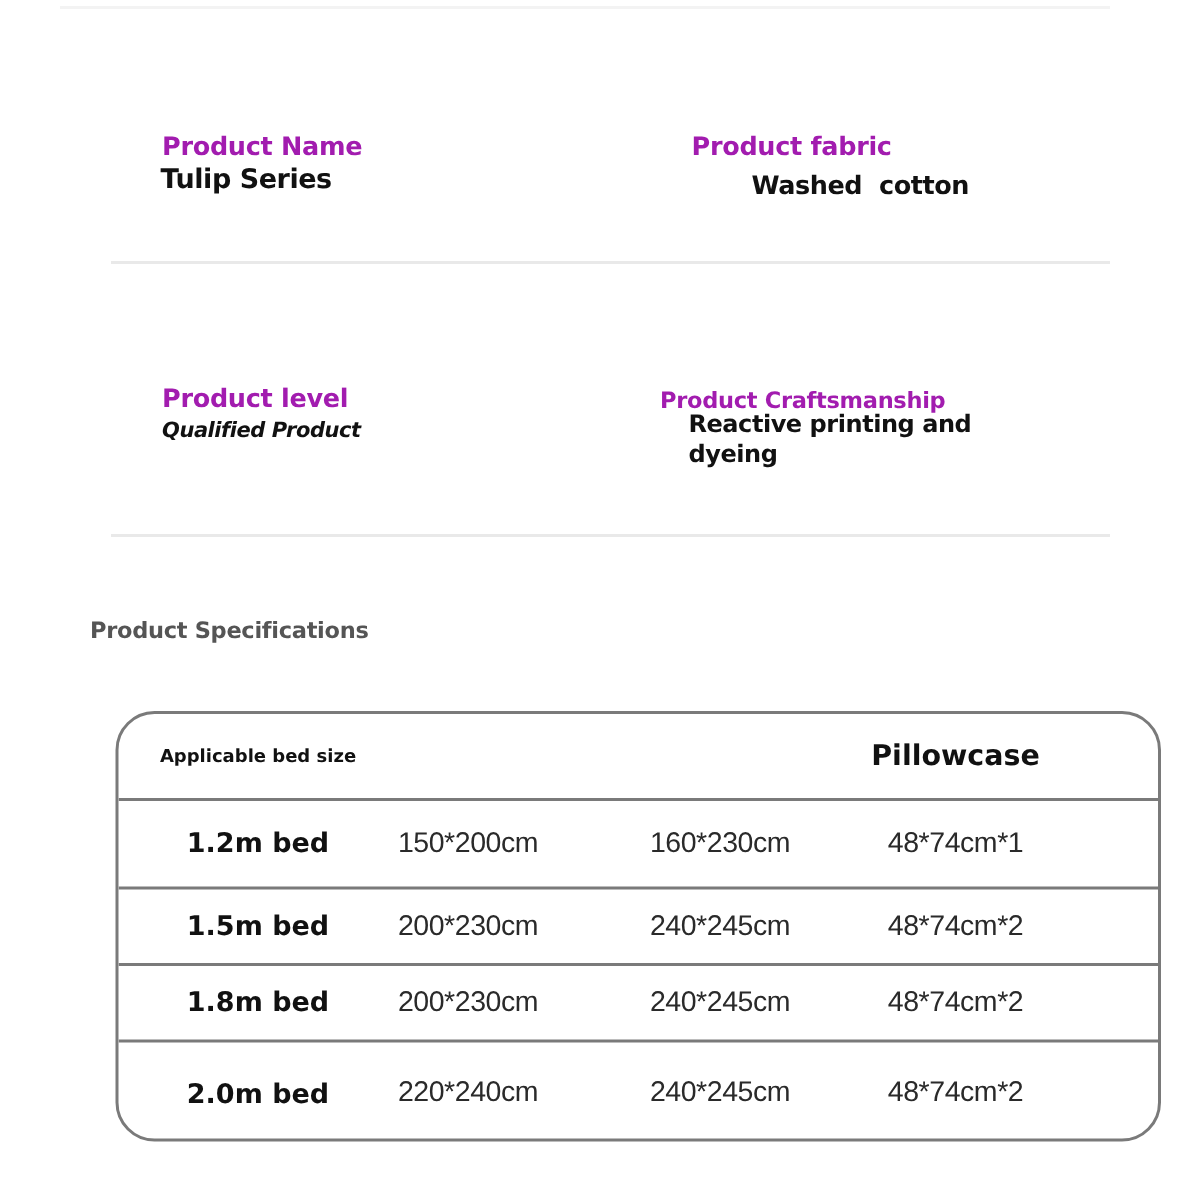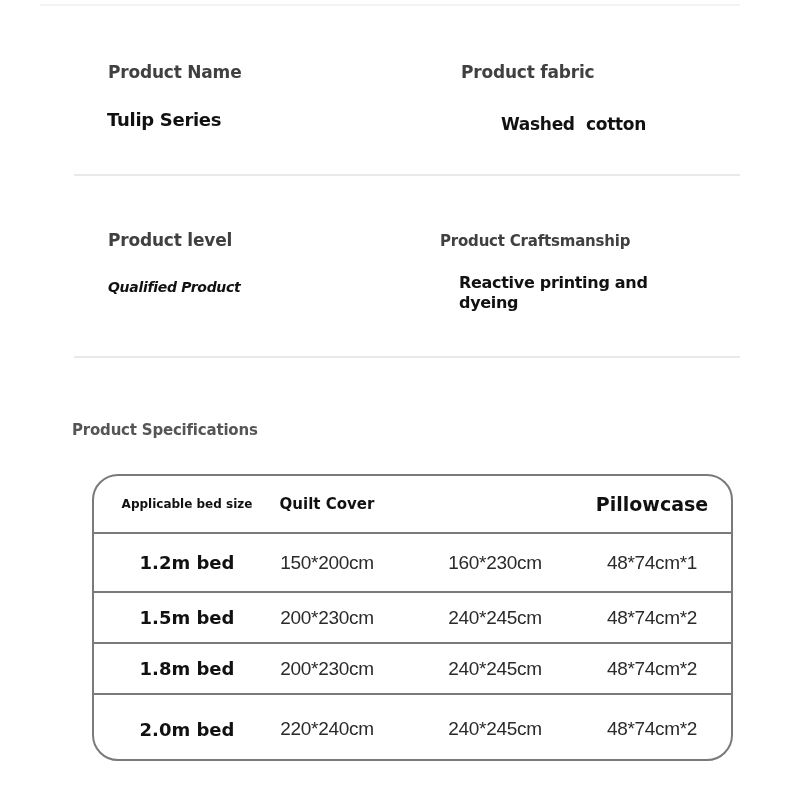--- a/index.html
+++ b/index.html
@@ -2,30 +2,30 @@
 <html><head>
   <meta charset="utf-8">
   <style>
     html, body { margin: 0; padding: 0; }
     body {
       width: 800px; height: 800px; background: #ffffff; position: relative; overflow: hidden;
       font-family: "DejaVu Sans", "Liberation Sans", sans-serif;
     }
     .top-line { position: absolute; left: 40px; top: 4px; width: 700px; height: 2px; background: #f3f3f3; }
     .abs { position: absolute; white-space: nowrap; }
-    .label { color: #404040; font-weight: bold; font-size: 17px; letter-spacing: -0.2px; }
+    .label { color: #a21caf; font-weight: bold; font-size: 17px; letter-spacing: -0.2px; margin-top: 26px; }
     .label.sm { font-size: 15px; }
     .value { color: #111111; font-weight: bold; font-size: 17px; letter-spacing: -0.3px; }
     .value.sm { font-size: 14px; font-style: italic; }
     .value.ml { font-size: 16px; line-height: 20px; white-space: normal; width: 220px; }
     .divider { position: absolute; left: 74px; width: 666px; height: 2px; background: #e9e9e9; }
     .section-title { color: #555555; font-weight: bold; font-size: 15px; letter-spacing: -0.2px; }
 
     .spec-table {
-      position: absolute; left: 92px; top: 474px; width: 641px; height: 287px;
+      position: absolute; left: 77px; top: 474px; width: 697px; height: 287px;
       border: 2.5px solid #7a7a7a; border-radius: 26px; box-sizing: border-box; overflow: hidden;
     }
     .row { position: absolute; left: 0; width: 100%; box-sizing: border-box; }
     .row.header { top: 0; height: 58px; border-bottom: 2.5px solid #7a7a7a; }
     .row.r0 { top: 58px; height: 59px; border-bottom: 2.5px solid #7a7a7a; }
     .row.r1 { top: 117px; height: 51px; border-bottom: 2.5px solid #7a7a7a; }
     .row.r2 { top: 168px; height: 51px; border-bottom: 2.5px solid #7a7a7a; }
     .row.r3 { top: 219px; height: 68px; padding-left: 16px; }
     .cell { position: absolute; top: 0; height: 100%; display: flex; align-items: center; justify-content: center; white-space: nowrap; }
     .c0 { left: 0; width: 186px; }
@@ -55,26 +55,25 @@
 <div class="divider" style="top:174px;"></div>
 
 <div class="abs label" style="left:108px; top:230px;">Product level</div>
 <div class="abs value sm" style="left:108px; top:279px;">Qualified Product</div>
 
 <div class="abs label sm" style="left:440px; top:232px;">Product Craftsmanship</div>
 <div class="abs value ml" style="left:459px; top:273px;">Reactive printing and dyeing</div>
 
 <div class="divider" style="top:356px;"></div>
 
-<div class="abs section-title" style="left:72px; top:411px;margin-top:10px;">Product Specifications</div>
+<div class="abs section-title" style="left:60px; top:411px;">Product Specifications</div>
 
 <div class="spec-table">
   <div class="row header">
     <div class="cell c0 hdr">Applicable bed size</div>
-    <div class="cell c1 hdr">Quilt Cover</div>
     <div class="cell c3 hdr">Pillowcase</div>
   </div>
 
   <div class="row r0">
     <div class="cell c0 bed">1.2m bed</div>
     <div class="cell c1 dim">150*200cm</div>
     <div class="cell c2 dim">160*230cm</div>
     <div class="cell c3 dim">48*74cm*1</div>
   </div>
 

